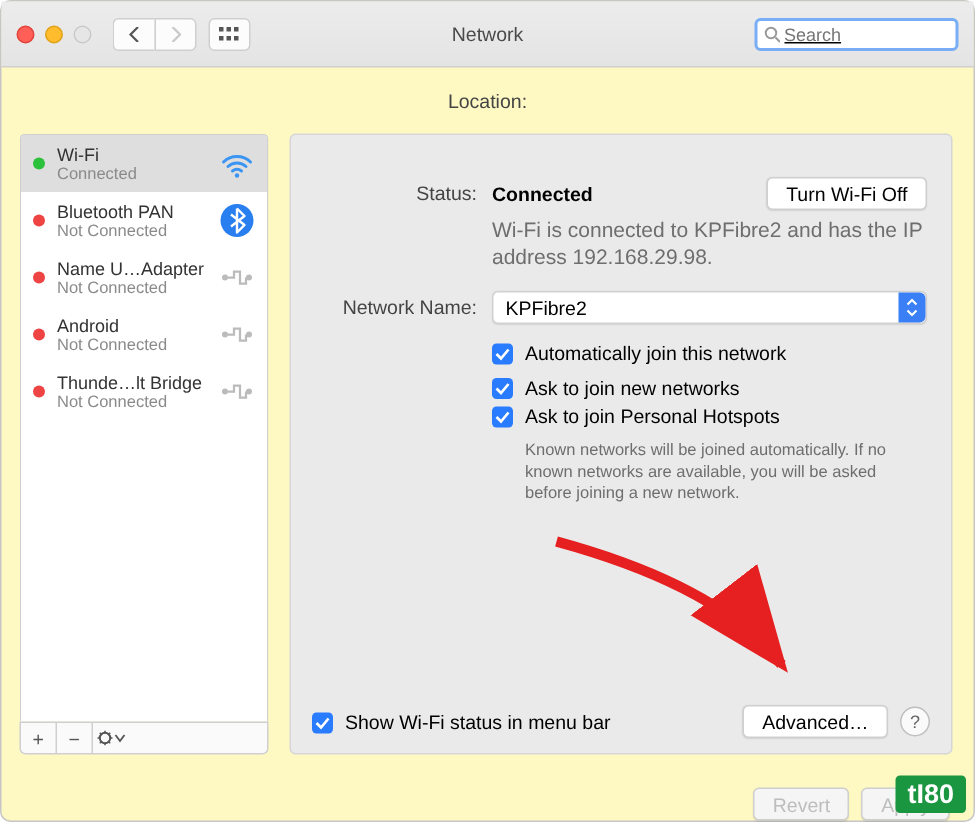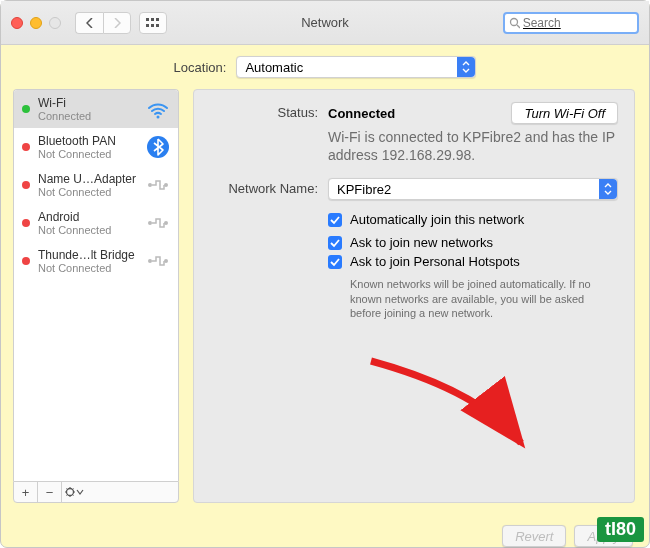--- a/index.html
+++ b/index.html
@@ -31,26 +31,26 @@
     .dot { width: 8px; height: 8px; border-radius: 50%; flex-shrink: 0; }
     .dot.green { background: #2cc13b; }
     .dot.red { background: #ef4444; }
     .sb-text { flex: 1; min-width: 0; }
     .sb-name { font-size: 12px; color: #333; white-space: nowrap; overflow: hidden; text-overflow: ellipsis; }
     .sb-status { font-size: 11px; color: #8a8a8a; }
     .sb-icon { width: 24px; height: 24px; flex-shrink: 0; display: flex; align-items: center; justify-content: center; }
     .sidebar-footer { height: 22px; background: #fafafa; border: 1px solid #cfcfcf; border-top: 1px solid #cfcfcf; border-radius: 0 0 4px 4px; display: flex; align-items: center; }
     .sidebar-footer .fbtn { width: 24px; height: 100%; border-right: 1px solid #cfcfcf; display: flex; align-items: center; justify-content: center; color: #555; }
     .detail { flex: 1; margin: 0 14px 0 14px; background: #eaeaea; border: 1px solid #d6d6d6; border-radius: 4px; padding: 12px 16px; position: relative; }
-    .row { display: flex; margin-bottom: 10px; align-items: flex-start; }
+    .row { display: flex; margin-bottom: 10px; align-items: flex-start; margin-top: 16px; }
     .row-label { width: 118px; text-align: right; padding-right: 10px; padding-top: 3px; color: #444; }
     .row-content { flex: 1; }
     .status-line { display: flex; align-items: center; }
     .status-val { font-weight: 600; }
-    .btn { background: #fff; border: 1px solid #cfcfcf; border-radius: 4px; height: 22px; padding: 0 12px; font-size: 13px; box-shadow: 0 0.5px 1px rgba(0,0,0,.1); display: inline-flex; align-items: center; font-style: italic; }
+    .btn { background: #fff; border: 1px solid #cfcfcf; border-radius: 4px; height: 22px; padding: 0 12px; font-size: 13px; box-shadow: 0 0.5px 1px rgba(0,0,0,.1); display: inline-flex; align-items: center; }
     .status-sub { font-size: 14px; color: #6e6e6e; margin-top: 4px; line-height: 1.3; }
     .checkline { display: flex; align-items: flex-start; gap: 8px; margin-bottom: 8px; }
     .cbox { width: 14px; height: 14px; background: #297bff; border-radius: 3px; display: flex; align-items: center; justify-content: center; flex-shrink: 0; margin-top: 1px; }
     .cbox svg { width: 10px; height: 10px; }
     .help-text { font-size: 11px; color: #6e6e6e; line-height: 1.3; margin-top: 2px; }
     .bottom-row { position: absolute; bottom: 10px; left: 14px; right: 14px; display: flex; align-items: center; }
     .help-circle { width: 20px; height: 20px; border: 1px solid #bfbfbf; border-radius: 50%; display: flex; align-items: center; justify-content: center; font-size: 12px; color: #666; margin-left: 8px; background: #fafafa; }
     .window-footer { height: 44px; display: flex; align-items: flex-end; justify-content: flex-end; padding: 0 16px; gap: 8px; }
     .window-footer .btn { color: #bdbdbd; background: #f5f5f5; }
     .arrow-annot { position: absolute; pointer-events: none; }
@@ -96,29 +96,20 @@
       <svg width="12" height="12" style="margin-right:3px">
           <circle cx="5" cy="5" r="3.5" fill="none" stroke="#999" stroke-width="1.3"></circle>
           <line x1="8" y1="8" x2="11" y2="11" stroke="#999" stroke-width="1.3"></line>
         </svg>
       <input type="text" placeholder="Search" style="">
     </div>
   </div>
 
   <div class="toolbar2">
     <span class="lbl">Location:</span>
-    <div class="dropdown">
-      <span>Automatic</span>
-      <div class="arrow">
-        <svg width="8" height="12">
-            <path d="M1 4 L4 1 L7 4" fill="none" stroke="#fff" stroke-width="1.4"></path>
-            <path d="M1 8 L4 11 L7 8" fill="none" stroke="#fff" stroke-width="1.4"></path>
-          </svg>
-      </div>
-    </div>
   </div>
 
   <div class="main-area">
 
     <div class="sidebar-wrap">
       <div class="sidebar">
 
         <div class="sb-item sel">
           <span class="dot green"></span>
           <div class="sb-text">
@@ -268,20 +259,32 @@
                     <path d="M1 5 L4 8 L9 2" fill="none" stroke="#fff" stroke-width="1.8"></path>
                   </svg>
                 </div>
               <span>Ask to join Personal Hotspots</span>
             </div>
             <div class="help-text" style="margin-left:22px">Known networks will be joined automatically. If no known networks are available, you will be asked before joining a new network.</div>
           </div>
         </div>
       </div>
 
+      <div class="bottom-row">
+        <div class="checkline" style="margin-bottom:0">
+          <div class="cbox">
+              <svg viewBox="0 0 10 10">
+                <path d="M1 5 L4 8 L9 2" fill="none" stroke="#fff" stroke-width="1.8"></path>
+              </svg>
+            </div>
+          <span>Show Wi-Fi status in menu bar</span>
+        </div>
+        <span class="btn" style="margin-left:auto">Advanced…</span>
+        <span class="help-circle">?</span>
+      </div>
 
     </div>
   </div>
 
   <div class="window-footer">
     <span class="btn">Revert</span>
     <span class="btn">Apply</span>
   </div>
 
   <svg class="arrow-annot" width="180" height="120" style="left:360px;top:350px">

